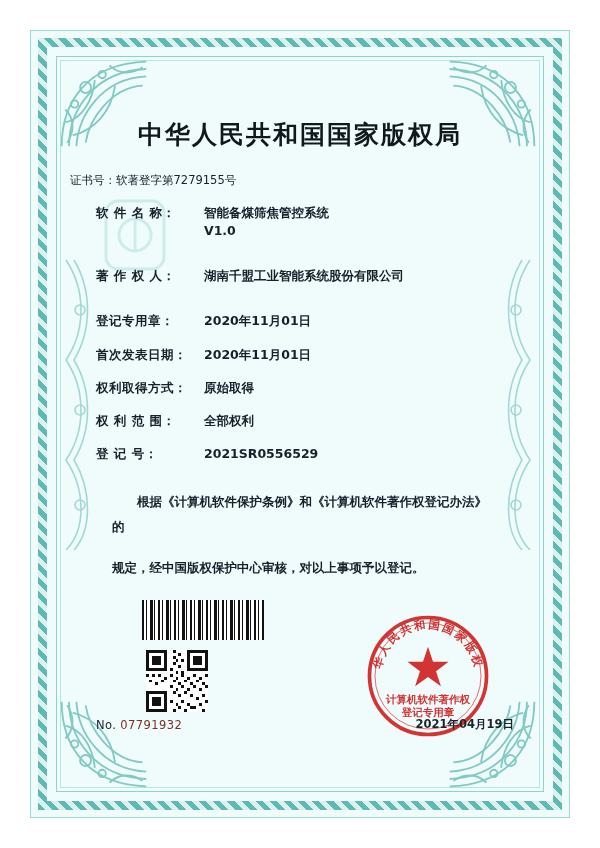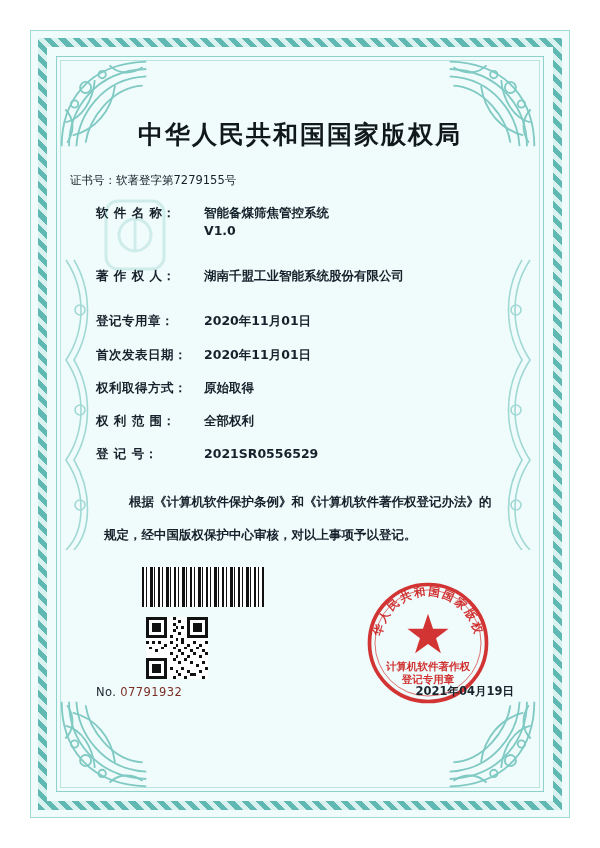--- a/index.html
+++ b/index.html
@@ -150,21 +150,21 @@
   .statement {
     margin-top: 26px;
     padding-left: 26px;
     padding-right: 16px;
     font-size: 12.5px;
     line-height: 2.0;
     color: #15212b;
     font-family: "DejaVu Sans", "Liberation Sans", sans-serif;
     font-weight: 600;
   }
-  .statement p { margin: 8px; text-indent: 2em; }
+  .statement p { margin: 16px; text-indent: 2em; }
 
   
   .lower {
     position: relative;
     margin-top: 18px;
     height: 160px;
   }
 
   .barcode {
     position: absolute;

